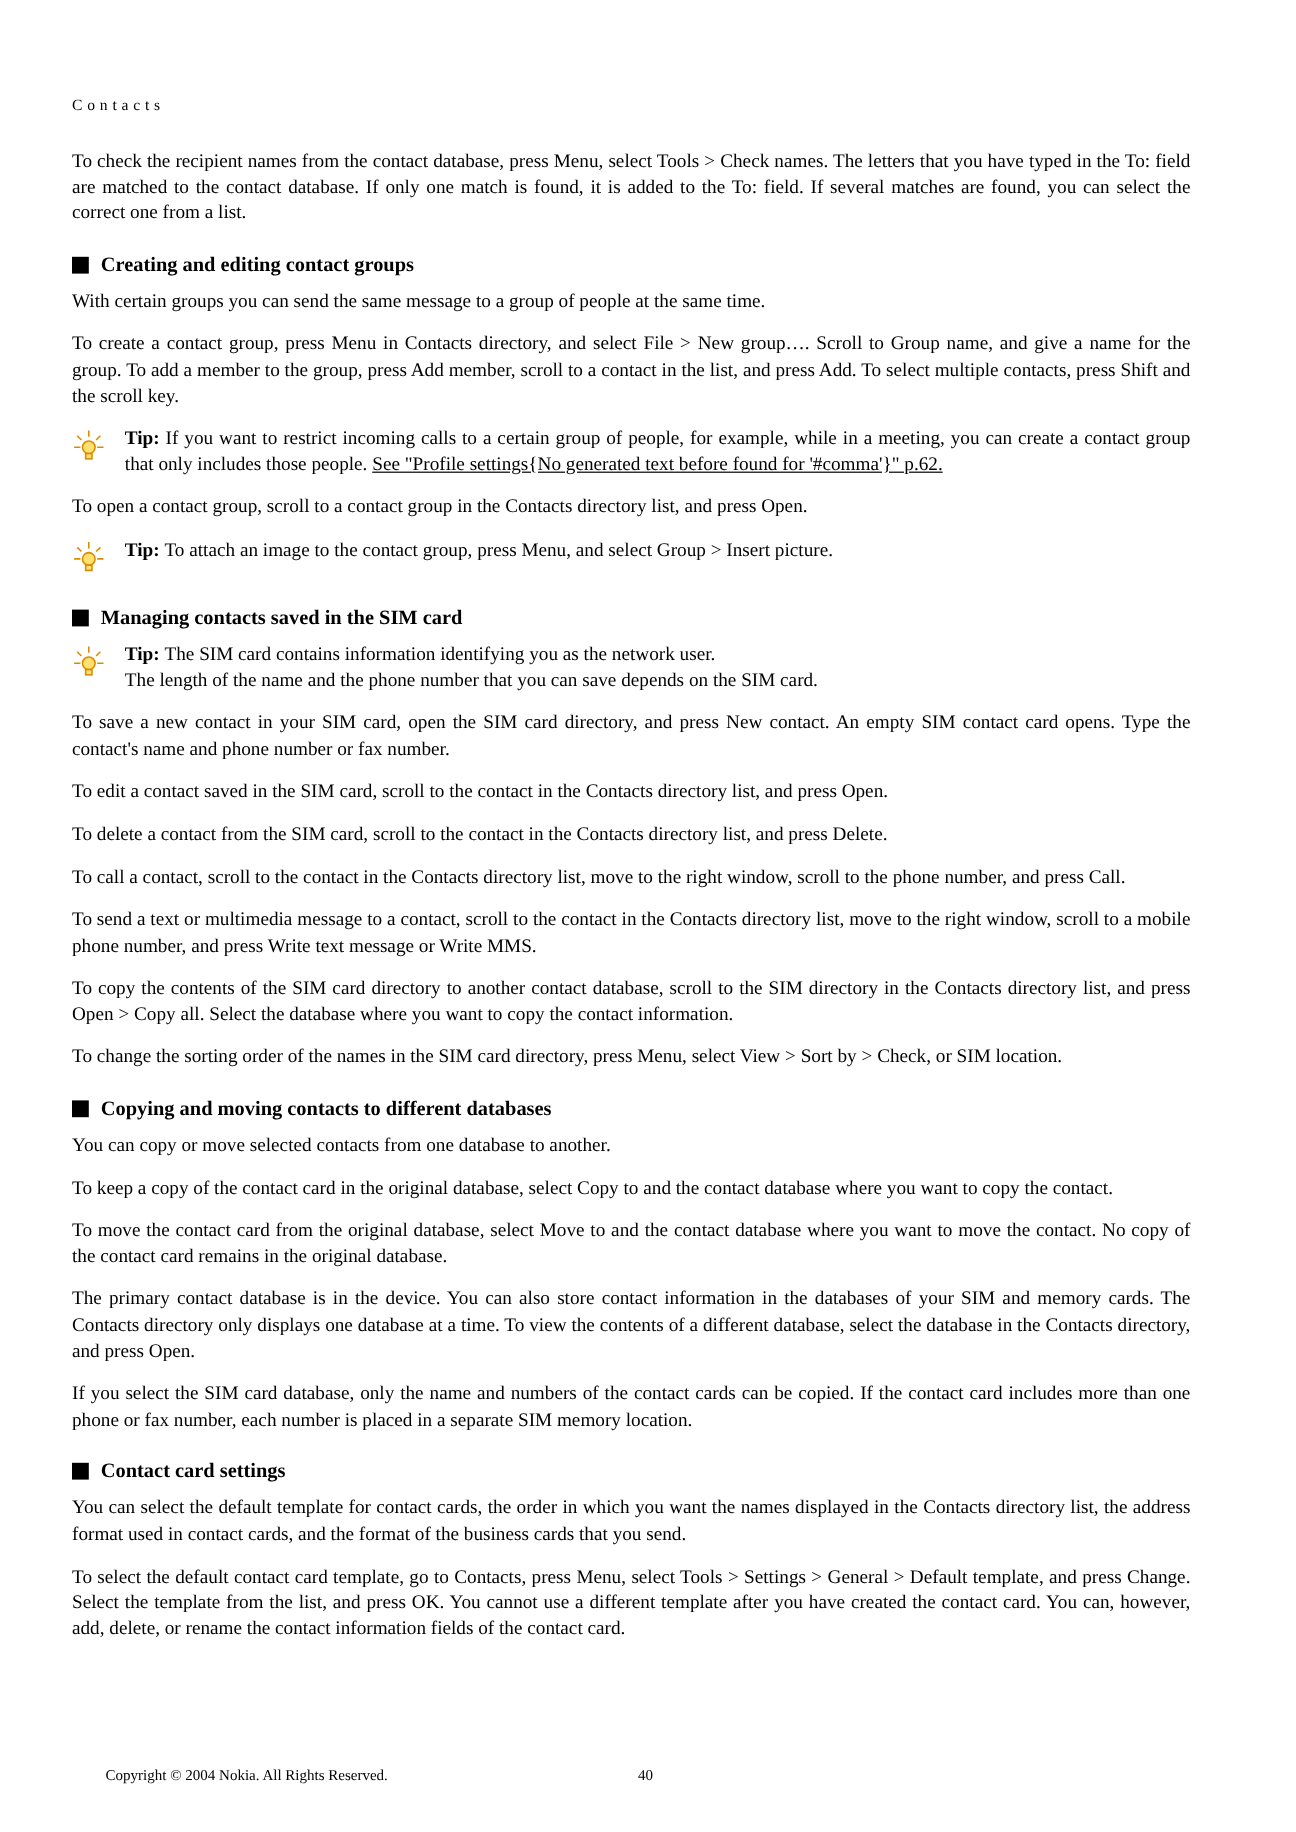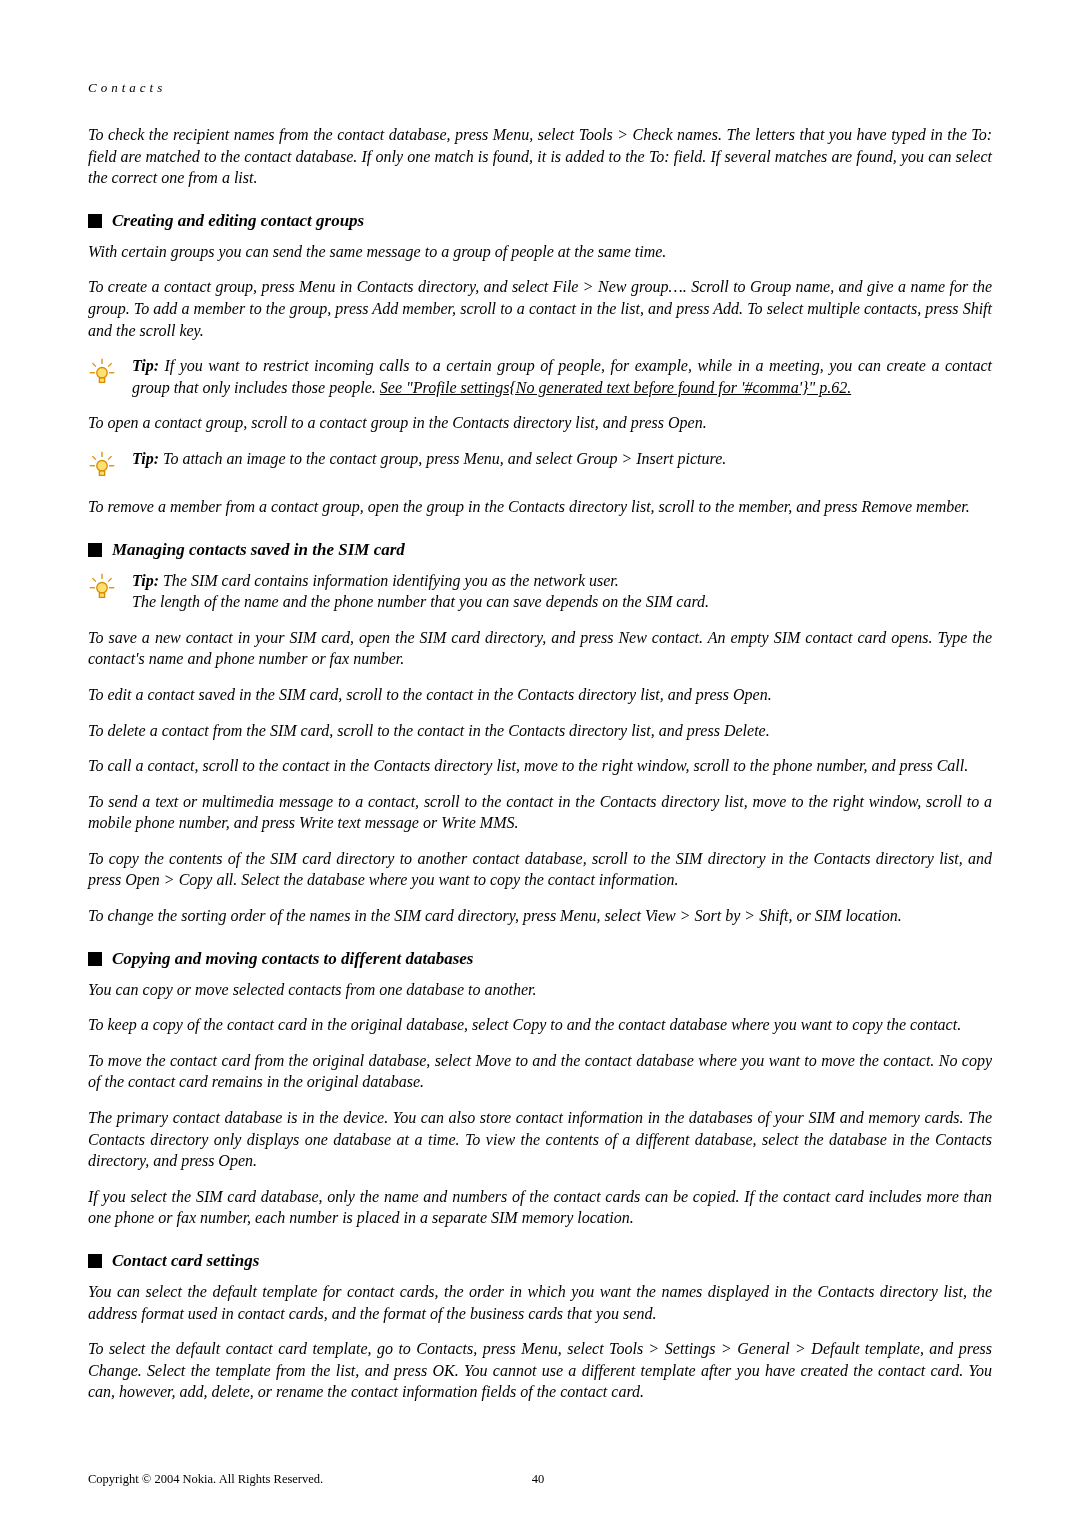--- a/index.html
+++ b/index.html
@@ -8,23 +8,22 @@
     background: #fff;
   }
   body {
     width: 1080px;
     height: 1527px;
     font-family: Georgia, 'Times New Roman', serif;
     color: #000;
     position: relative;
   }
   .page {
-    padding: 80px 88px 40px 88px;
+    padding: 80px 88px 40px 60px;
     box-sizing: border-box;
-    font-style: italic;
   }
   .header-label {
     font-size: 13px;
     letter-spacing: 4px;
     margin-bottom: 28px;
   }
   p {
     margin: 0 0 14px 0;
     font-size: 16px;
     line-height: 1.35;
@@ -145,23 +144,20 @@
             <line x1="30" y1="18" x2="24" y2="18"></line>
             <rect x="13" y="24" width="6" height="5" fill="#ffe070"></rect>
           </g>
         </svg>
     </div>
     <div class="tip-text">
       <span class="bold">Tip: </span><span>To attach an image to the contact group, press Menu, and select </span><span class="link">Group</span><span> &gt; </span><span class="link">Insert picture</span>.
     </div>
   </div>
 
-  <p>
-    <span>To remove a member from a contact group, open the group in the </span><span class="link">Contacts directory</span><span> list, scroll to the member, and press </span><span class="link">Remove member</span><span>.</span>
-  </p>
 
   <div class="section-head">
     <span class="bullet"></span>
     <span>Managing contacts saved in the SIM card</span>
   </div>
 
   <div class="tip-row">
     <div class="tip-icon">
       <svg viewBox="0 0 32 32">
           <g stroke="#d98c00" stroke-width="1.5" fill="none">
@@ -199,21 +195,21 @@
 
   <p>
     <span>To send a text or multimedia message to a contact, scroll to the contact in the </span><span class="link">Contacts directory</span><span> list, move to the right window, scroll to a mobile phone number, and press </span><span class="link">Write text message</span><span> or </span><span class="link">Write MMS</span><span>.</span>
   </p>
 
   <p>
     <span>To copy the contents of the SIM card directory to another contact database, scroll to the SIM directory in the </span><span class="link">Contacts directory</span><span> list, and press </span><span class="link">Open</span><span> &gt; </span><span class="link">Copy all</span><span>. Select the database where you want to copy the contact information.</span>
   </p>
 
   <p>
-    <span>To change the sorting order of the names in the SIM card directory, press Menu, select </span><span class="link">View</span><span> &gt; </span><span class="link">Sort by</span><span> &gt; </span><span class="link">Shift</span><span>, or </span><span class="link">SIM location</span><span>.</span>
+    <span>To change the sorting order of the names in the SIM card directory, press Menu, select </span><span class="link">View</span><span> &gt; </span><span class="link">Sort by</span><span> &gt; </span><span class="link">Check</span><span>, or </span><span class="link">SIM location</span><span>.</span>
   </p>
 
   <div class="section-head">
     <span class="bullet"></span>
     <span>Copying and moving contacts to different databases</span>
   </div>
 
   <p>You can copy or move selected contacts from one database to another.</p>
 
   <p>

